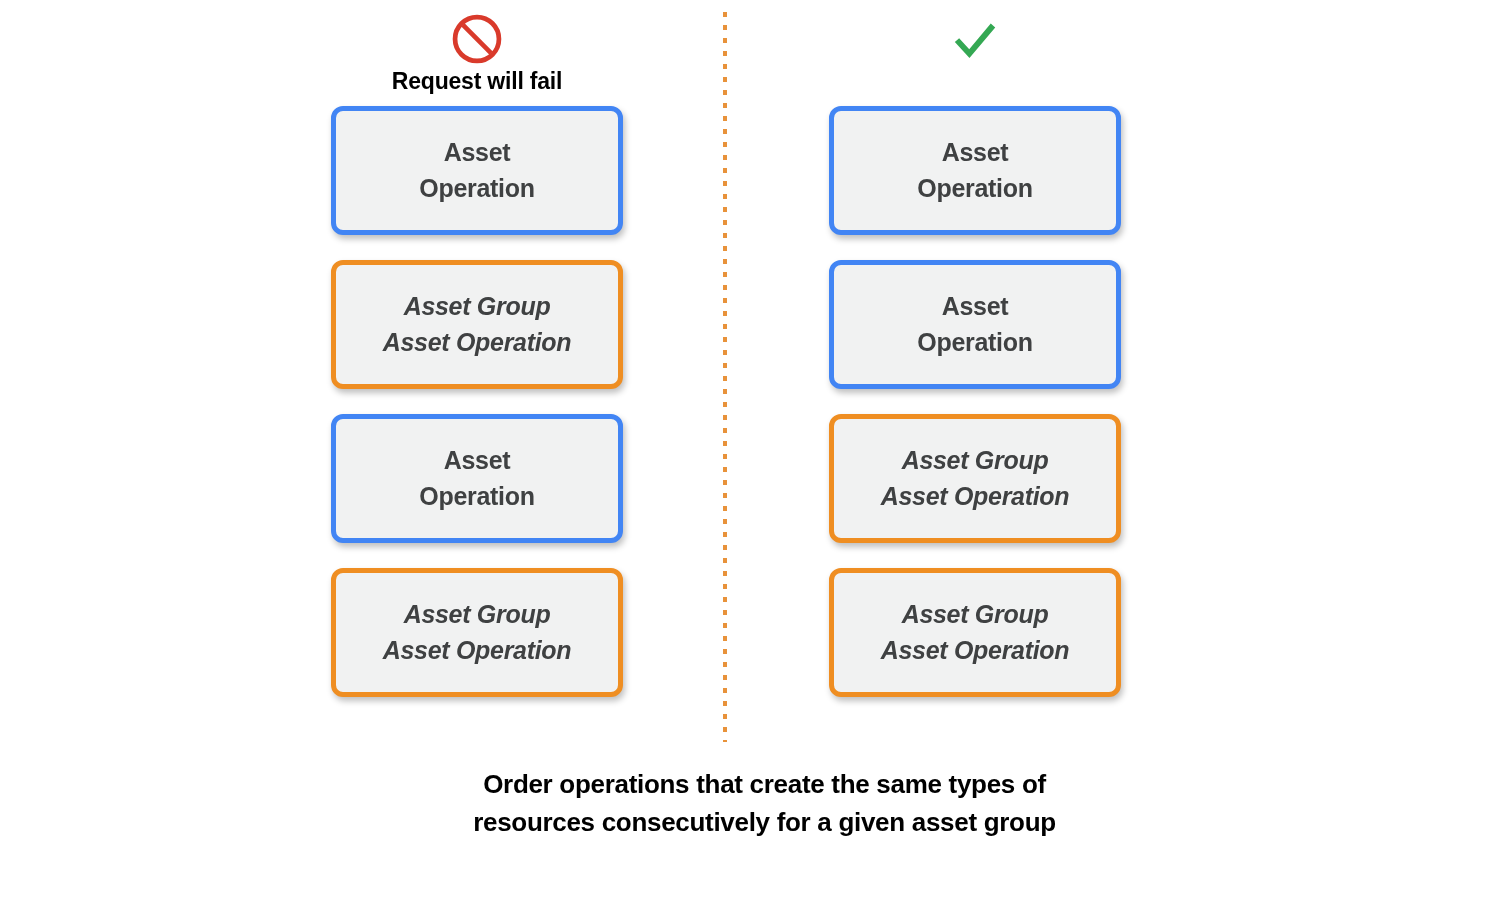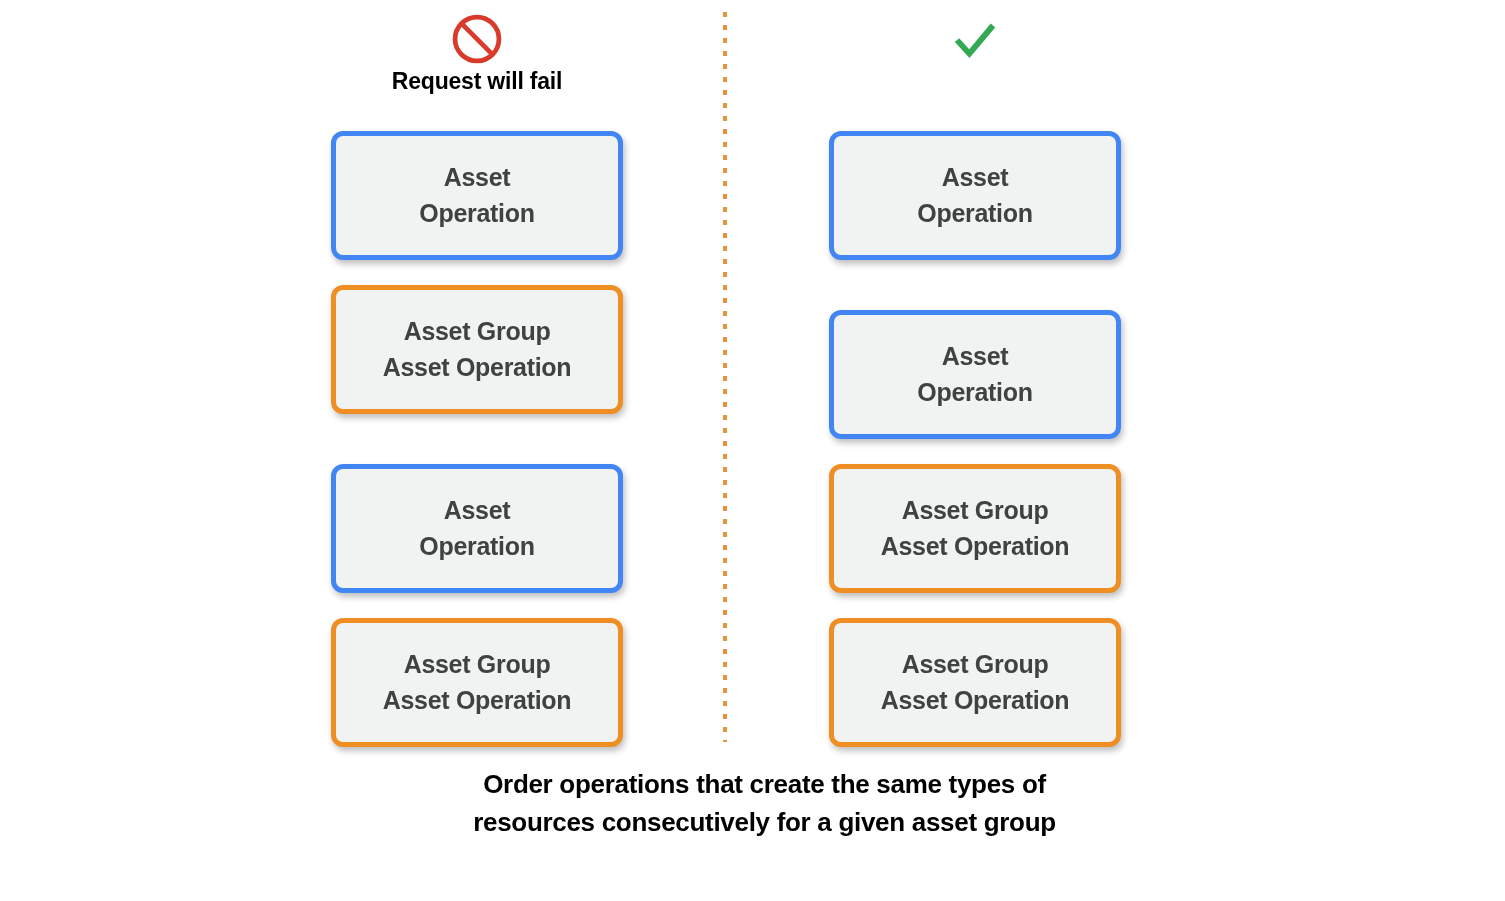--- a/index.html
+++ b/index.html
@@ -80,22 +80,22 @@
     height: 129px;
     border-radius: 12px;
     border: 5px solid #4285f4;
     background: #f1f2f2;
     box-shadow: 2px 4px 6px rgba(0,0,0,0.25);
     display: flex;
     align-items: center;
     justify-content: center;
     text-align: center;
   }
-  .card.accent-blue   { border-color: #4285f4; margin-top: 25px; }
-  .card.accent-orange { border-color: #ef8e22; }
+  .card.accent-blue   { border-color: #4285f4; }
+  .card.accent-orange { border-color: #ef8e22; font-style: italic; }
 
   .card-label {
     font-size: 25px;
     font-weight: bold;
     line-height: 1.42;
     color: #3f4142;
     letter-spacing: -0.3px;
     white-space: pre-line;
   }
 

